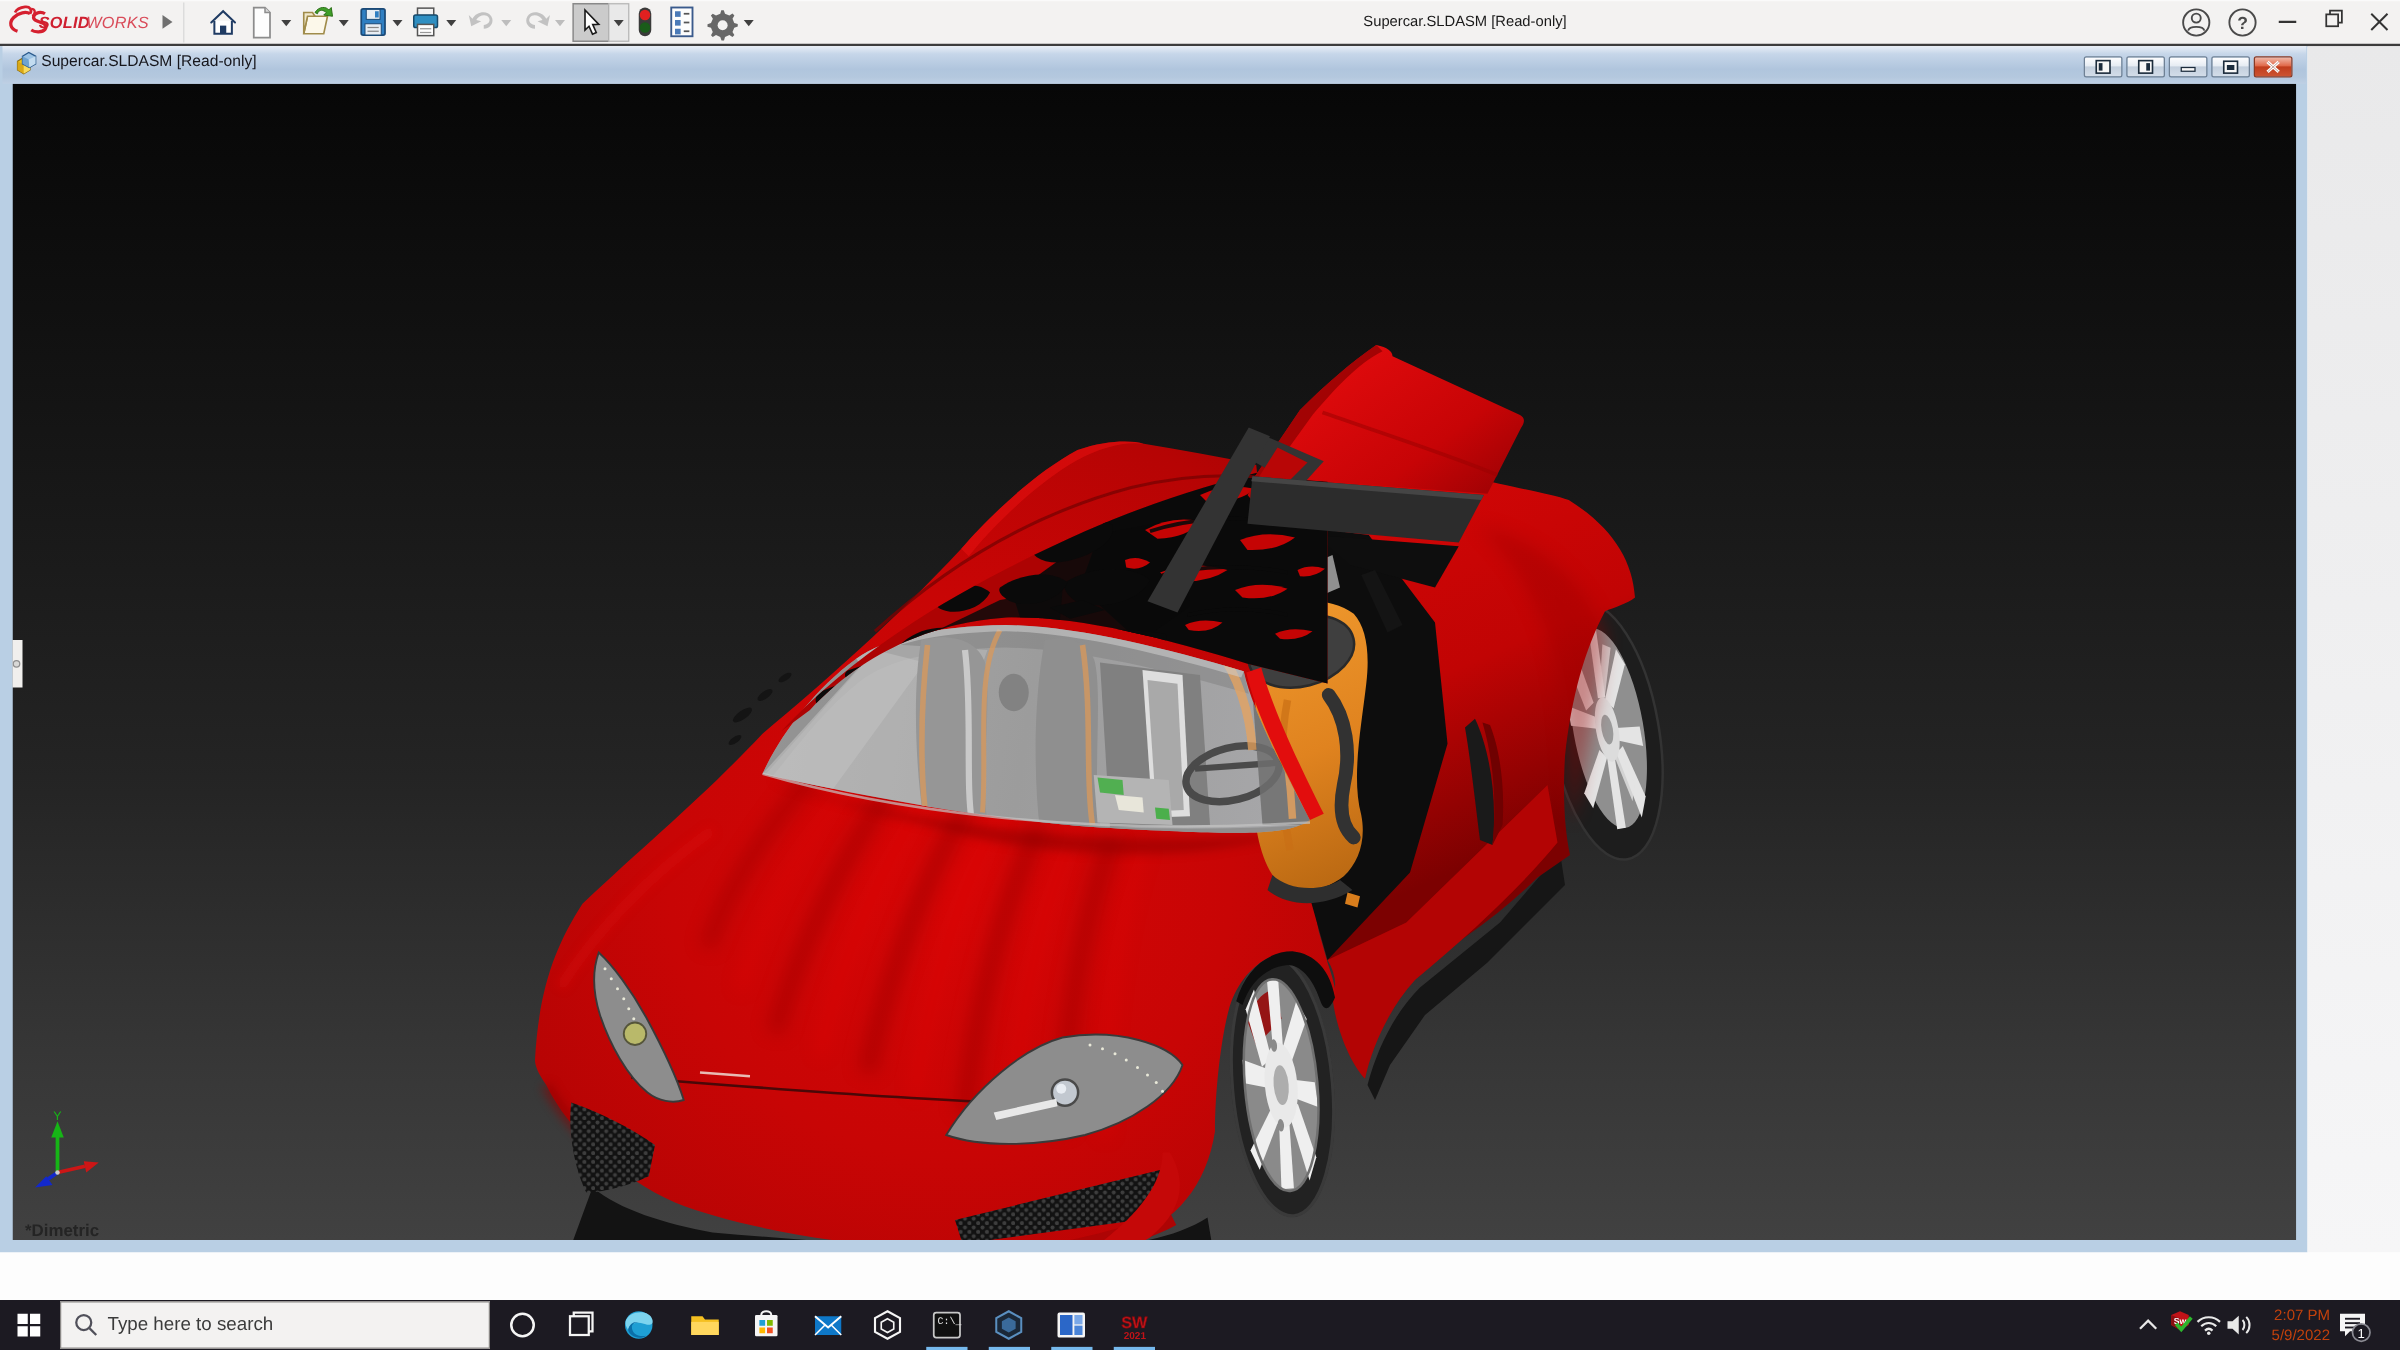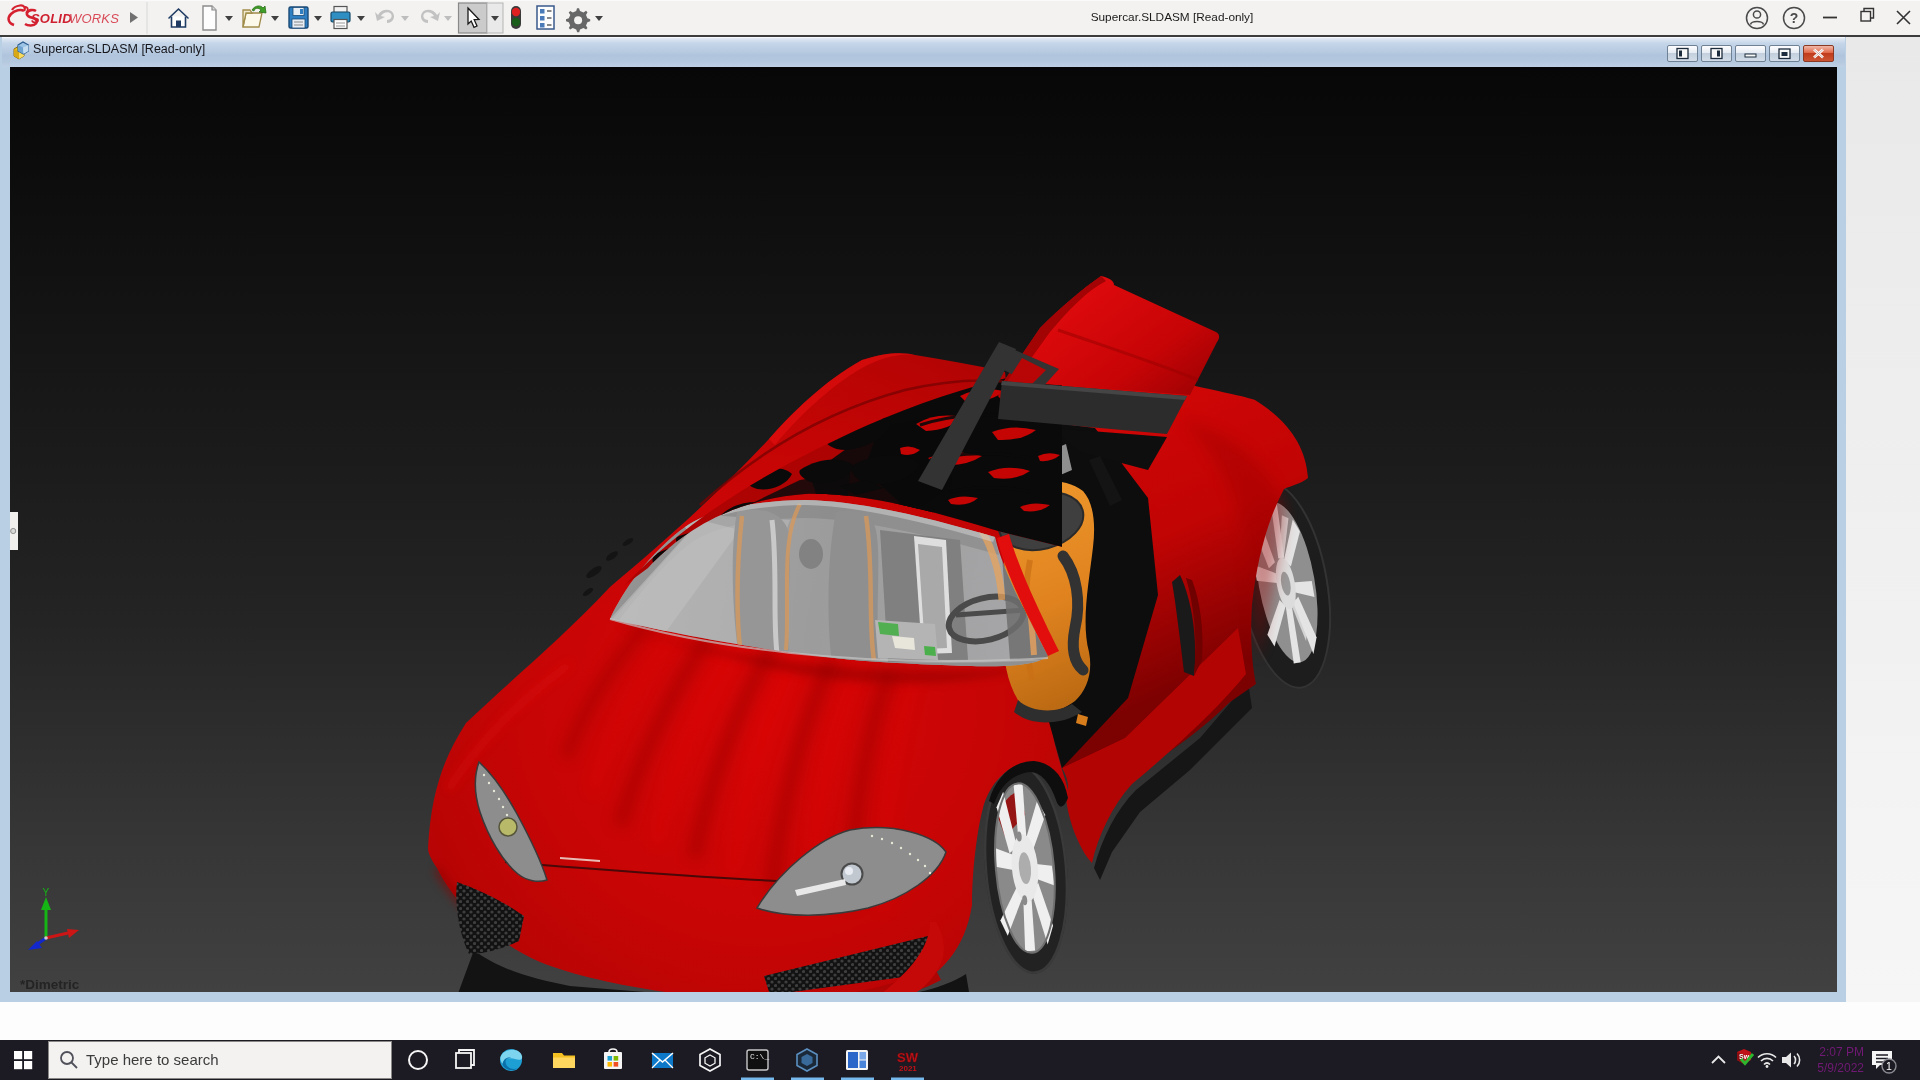--- a/index.html
+++ b/index.html
@@ -26,21 +26,21 @@
   #cbtn5 { background:linear-gradient(180deg,#f0b8a8 0%,#e06848 45%,#c03c1c 50%,#cc5432 100%); border-color:#8a3a24; }
 
   
   #rightgap { left:1846px; top:37px; width:74px; height:965px; background:linear-gradient(180deg,#e9e9ea 0%,#f6f6f7 100%); }
   #bottomgap { left:0; top:1002px; width:1920px; height:38px; background:#fdfdfd; }
 
   
   #taskbar { left:0; top:1040px; width:1920px; height:40px; background:#1c1a22; }
   #searchbox { left:48px; top:1041px; width:344px; height:38px; background:#f3f2f1; border:1px solid #8a8886; }
   #searchtext { left:86px; top:1041px; height:38px; line-height:38px; font-size:15px; color:#3b3b3b; }
-  #traytime { left:1802px; top:1044px; width:62px; text-align:right; color:#701a75; font-size:12px; line-height:16px; }
+  #traytime { left:1802px; top:1044px; width:62px; text-align:right; color:#c2410c; font-size:12px; line-height:16px; }
 </style>
 </head>
 <body>
 <div id="page">
 
   <div id="topbar" class="abs"></div>
   <div id="topsep" class="abs"></div>
   <div id="apptitle" class="abs">Supercar.SLDASM [Read-only]</div>
   <svg id="toolbar-icons" class="abs" style="left:0;top:0" width="1920" height="36" viewBox="0 0 1920 36">
 

